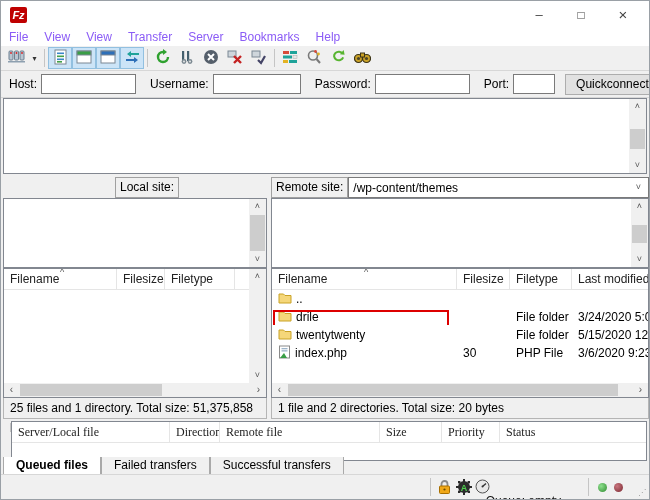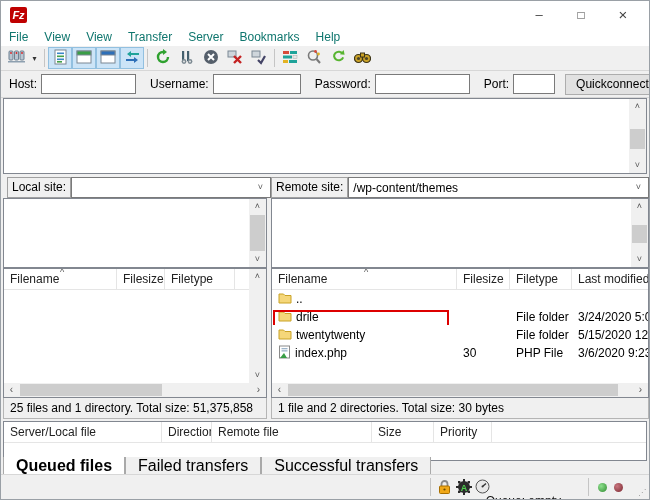--- a/index.html
+++ b/index.html
@@ -8,21 +8,21 @@
   .window { position:relative; width:650px; height:500px; background:#f0f0f0; border:1px solid #9aa0a6; overflow:hidden;padding-left:32px; }
 
   
   .titlebar { position:absolute; top:0; left:0; right:0; height:28px; background:#ffffff; }
   .appicon { position:absolute; left:9px; top:6px; width:17px; height:16px; background:#bf0000; color:#fff; font-weight:bold; font-style:italic; font-size:11px; text-align:center; line-height:16px; border-radius:2px; }
   .wbtn { position:absolute; top:0; width:40px; height:28px; text-align:center; line-height:28px; color:#444; font-size:13px; }
   .wbtn.min { right:90px; } .wbtn.max { right:48px; font-size:12px; } .wbtn.close { right:6px; font-size:15px; }
 
   
   .menubar { position:absolute; top:28px; left:0; right:0; height:17px; background:#ffffff; display:flex; align-items:center; }
-  .menuitem { padding:0 8px; height:17px; line-height:17px; color:#0f766e;text-align:right; }
+  .menuitem { padding:0 8px; height:17px; line-height:17px; color:#8b5cf6;text-align:right; }
 
   
   .toolbar { position:absolute; top:45px; left:0; right:0; height:25px; background:#f0f0f0; border-bottom:1px solid #d7d7d7; display:flex; align-items:center; padding-left:3px; }
   .tbtn { width:24px; height:22px; display:flex; align-items:center; justify-content:center; border:1px solid transparent; }
   .tbtn.pressed { background:#cce4f7; border-color:#92c0e0; }
   .tsep { width:1px; height:18px; background:#c5c5c5; margin:0 3px; }
   .tdrop { width:13px; height:22px; display:flex; align-items:center; justify-content:center; font-size:8px; color:#333; }
 
   
   .quickbar { position:absolute; top:70px; left:0; right:0; height:27px; background:#f0f0f0; display:flex; align-items:center; padding-left:8px; border-bottom:1px solid #d7d7d7; }
@@ -37,21 +37,21 @@
   .sarrow { position:absolute; left:0; width:17px; height:15px; text-align:center; line-height:15px; font-size:9px; color:#555; }
   .sarrow.up { top:0; } .sarrow.dn { bottom:0; }
   .vthumb { position:absolute; left:1px; width:15px; background:#cdcdcd; }
   .hscroll { position:absolute; left:0; right:0; bottom:0; height:14px; background:#f0f0f0; }
   .harrow { position:absolute; top:0; width:15px; height:14px; text-align:center; line-height:14px; font-size:10px; color:#555; }
   .harrow.lf { left:0; } .harrow.rt { right:0; }
   .hthumb { position:absolute; top:1px; height:12px; background:#cdcdcd; }
 
   
   .siterow { position:absolute; top:176px; height:21px; display:flex; align-items:center; }
-  .siterow.left { left:6px; width:264px; } .siterow.right { left:270px; width:378px; }
+  .siterow.left { left:14px; width:264px;flex-direction:column; } .siterow.right { left:270px; width:378px; }
   .sitelabel { background:#f0f0f0; border:1px solid #a0a0a0; height:21px; line-height:19px; padding:0 4px; white-space:nowrap; }
   .sitecombo { flex:1; height:21px; border:1px solid #7a7a7a; background:#fff; display:flex; align-items:center; padding-left:4px; position:relative; }
   .comboarrow { position:absolute; right:2px; top:0; bottom:0; width:15px; text-align:center; line-height:19px; font-size:9px; color:#555; }
 
   
   .treepane { top:197px; height:70px; }
   .treepane.left { left:2px; width:264px; }
   .treepane.right { left:270px; width:378px; }
 
   
@@ -64,24 +64,24 @@
   .sortcaret { position:absolute; top:-2px; left:50%; font-size:9px; color:#555; }
   .listbody { position:absolute; top:21px; left:0; right:0; bottom:14px; overflow:hidden; }
   .frow { display:flex; height:18px; align-items:center; font-size:12px; }
   .fcell { padding:0 6px; white-space:nowrap; overflow:hidden; }
   .namecell { display:flex; align-items:center; gap:4px; position:relative; }
   .namecell .redbox { position:absolute; left:1px; top:0; width:176px; height:17px; border:2px solid #dd0000; }
   .statusline { position:absolute; height:21px; background:#f0f0f0; border:1px solid #b5b5b5; border-top:none; line-height:20px; padding-left:6px; font-size:12px; top:397px; }
   .statusline.left { left:2px; width:264px; } .statusline.right { left:270px; width:378px; }
 
   
-  .queuepane { position:absolute; top:420px; left:2px; right:2px; height:40px; background:#fff; border:1px solid #828790; }
+  .queuepane { position:absolute; top:420px; left:10px; right:2px; height:40px; background:#fff; border:1px solid #828790;font-family:Liberation Serif, serif; }
   .qheader { display:flex; height:21px; border-bottom:1px solid #e5e5e5; color:#222; }
   .tabsrow { position:absolute; top:456px; left:2px; height:19px; display:flex; }
-  .tab { border:1px solid #a9a9a9; border-top:none; background:#f0f0f0; padding:0 12px; line-height:17px; font-size:16px; }
+  .tab { border:1px solid #a9a9a9; border-top:none; background:#f0f0f0; padding:0 12px; line-height:17px; font-size:12px; }
   .tab.active { background:#fff; font-weight:bold; }
 
   
   .statusbar { position:absolute; left:0; right:0; bottom:0; height:25px; background:#f0f0f0; border-top:1px solid #d7d7d7; }
   .sb-sep { position:absolute; top:3px; width:1px; height:18px; background:#c5c5c5; }
   .sb-icon { position:absolute; top:4px; width:16px; height:16px; }
   .sb-text { position:absolute; top:19px; font-size:12px; color:#111; }
   .dot { position:absolute; top:8px; width:9px; height:9px; border-radius:50%; }
   .grip { position:absolute; right:2px; bottom:2px; font-size:8px; color:#999; letter-spacing:1px; }
 </style>
@@ -359,29 +359,30 @@
 
     </div>
     <div class="hscroll">
       <div class="harrow lf">‹</div>
       <div class="harrow rt">›</div>
       <div class="hthumb" style="left:16px;width:330px"></div>
     </div>
   </div>
 
   <div class="statusline left">25 files and 1 directory. Total size: 51,375,858 bytes</div>
-  <div class="statusline right">1 file and 2 directories. Total size: 30 bytes</div>
+  <div class="statusline right">1 file and 2 directories. Total size: 20 bytes</div>
 
   <div class="queuepane">
     <div class="qheader">
       <div class="hcol" style="width:158px">Server/Local file</div>
       <div class="hcol" style="width:50px">Direction</div>
       <div class="hcol" style="width:160px">Remote file</div>
       <div class="hcol num" style="width:62px">Size</div>
       <div class="hcol" style="width:58px">Priority</div>
+      <div class="hcol" style="flex:1;border-right:none">Status</div>
     </div>
   </div>
 
   <div class="tabsrow">
     <div class="tab active">Queued files</div>
     <div class="tab">Failed transfers</div>
     <div class="tab">Successful transfers</div>
   </div>
 
   <div class="statusbar">

